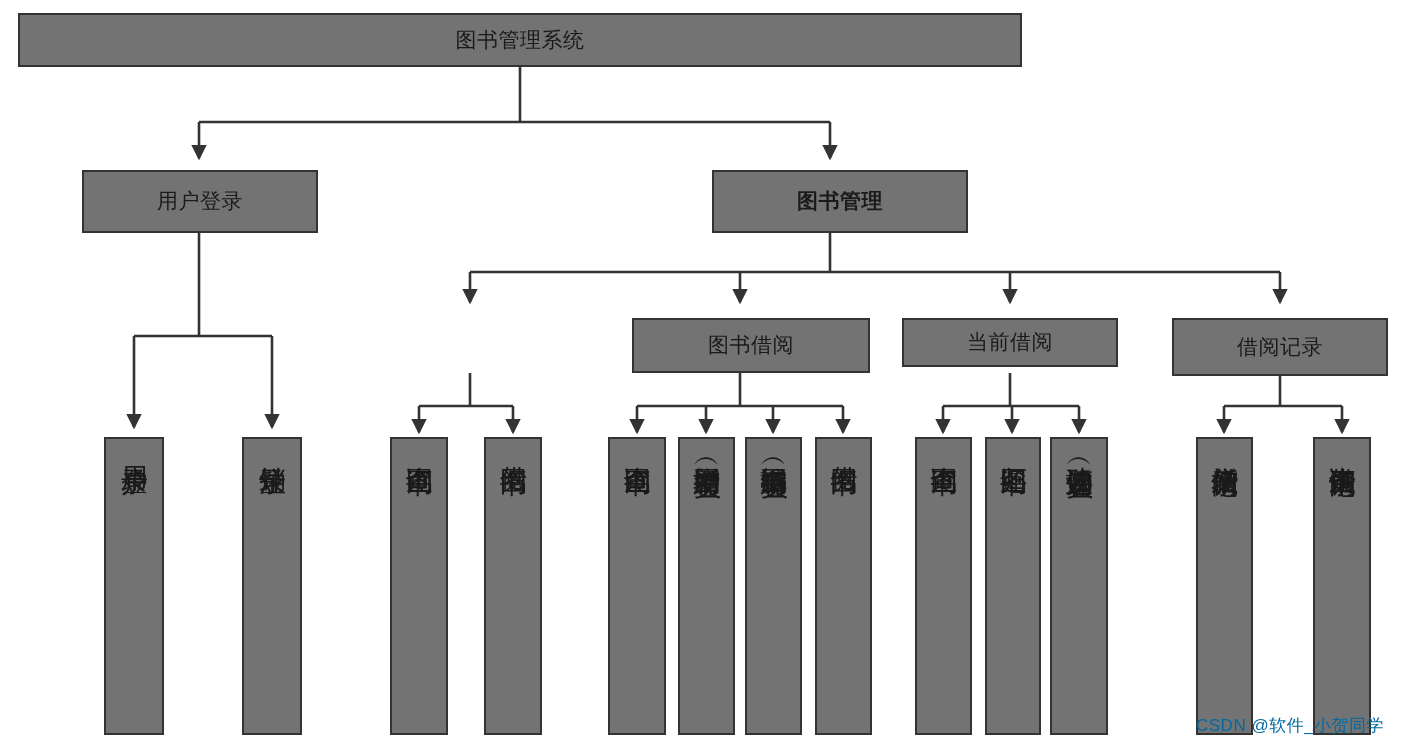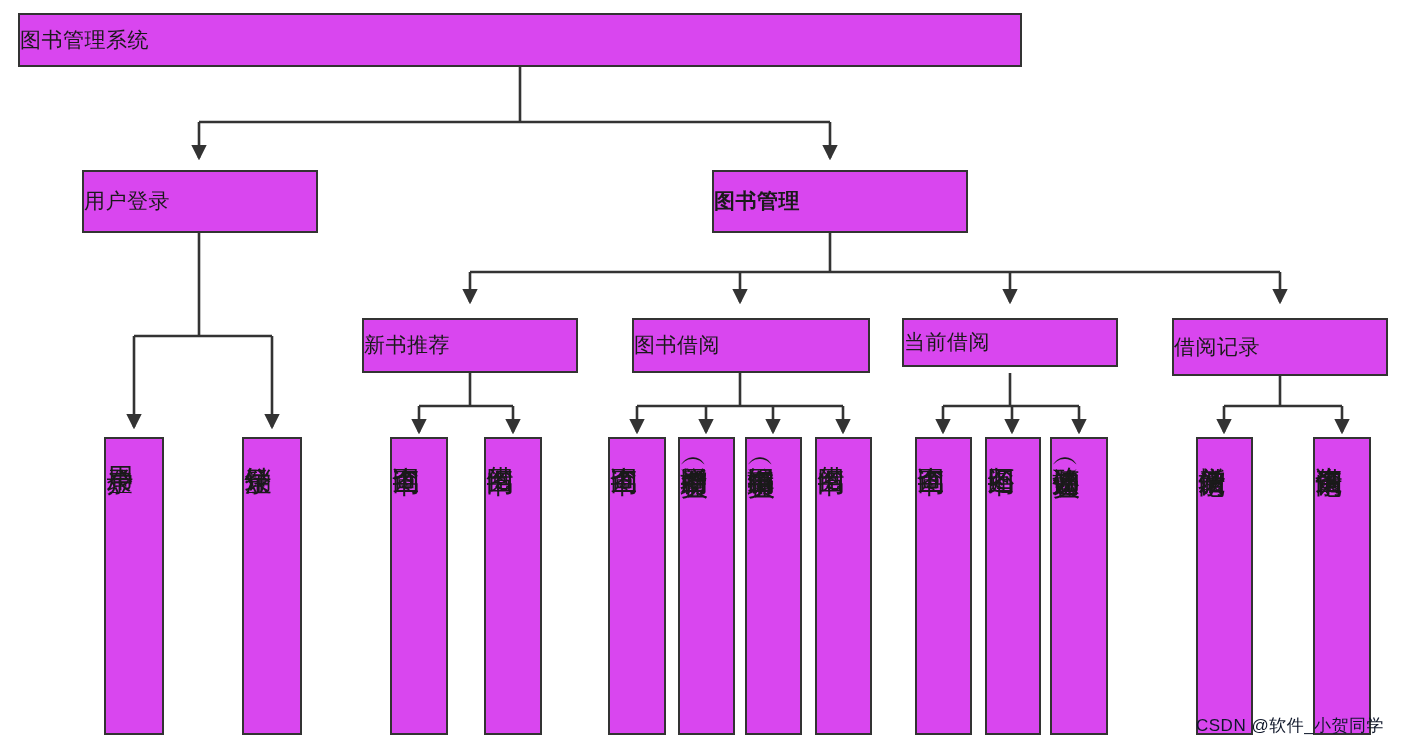--- a/index.html
+++ b/index.html
@@ -22,23 +22,24 @@
     left: 0;
     top: 0;
     width: 1405px;
     height: 747px;
     pointer-events: none;
   }
   .node {
     position: absolute;
     box-sizing: border-box;
     border: 2.5px solid #333333;
-    background: #d946ef;
+    background: #737373;
     display: flex;
     align-items: center;
+    justify-content: center;
     color: #1a1a1a;
   }
   .node-label {
     display: block;
     text-align: center;
     line-height: 1.18;
     white-space: nowrap;
   }
   .node.horiz .node-label {
     font-size: 21px;
@@ -56,21 +57,21 @@
     line-height: 1;
   }
   .node.vert.short .node-label {
     font-size: 27px;
   }
   #watermark {
     position: absolute;
     left: 1196px;
     top: 714px;
     font-size: 17px;
-    color: #0f172a;
+    color: #0369a1;
     white-space: nowrap;
     letter-spacing: 0.5px;
   }
 </style>
 </head>
 <body>
 
 <div id="diagram-root">
 
   <svg id="wires" viewBox="0 0 1405 747" width="1405" height="747" xmlns="http://www.w3.org/2000/svg">
@@ -127,23 +128,20 @@
     <span class="node-label">图书管理系统</span>
   </div>
 
   <div class="node horiz" style="left:82px; top:170px; width:236px; height:63px;">
     <span class="node-label">用户登录</span>
   </div>
   <div class="node horiz" style="left:712px; top:170px; width:256px; height:63px;font-weight:bold;">
     <span class="node-label">图书管理</span>
   </div>
 
-  <div class="node horiz" style="left:362px; top:318px; width:216px; height:55px;">
-    <span class="node-label">新书推荐</span>
-  </div>
   <div class="node horiz" style="left:632px; top:318px; width:238px; height:55px;">
     <span class="node-label">图书借阅</span>
   </div>
   <div class="node horiz" style="left:902px; top:318px; width:216px; height:49px;">
     <span class="node-label">当前借阅</span>
   </div>
   <div class="node horiz" style="left:1172px; top:318px; width:216px; height:58px;">
     <span class="node-label">借阅记录</span>
   </div>
 

